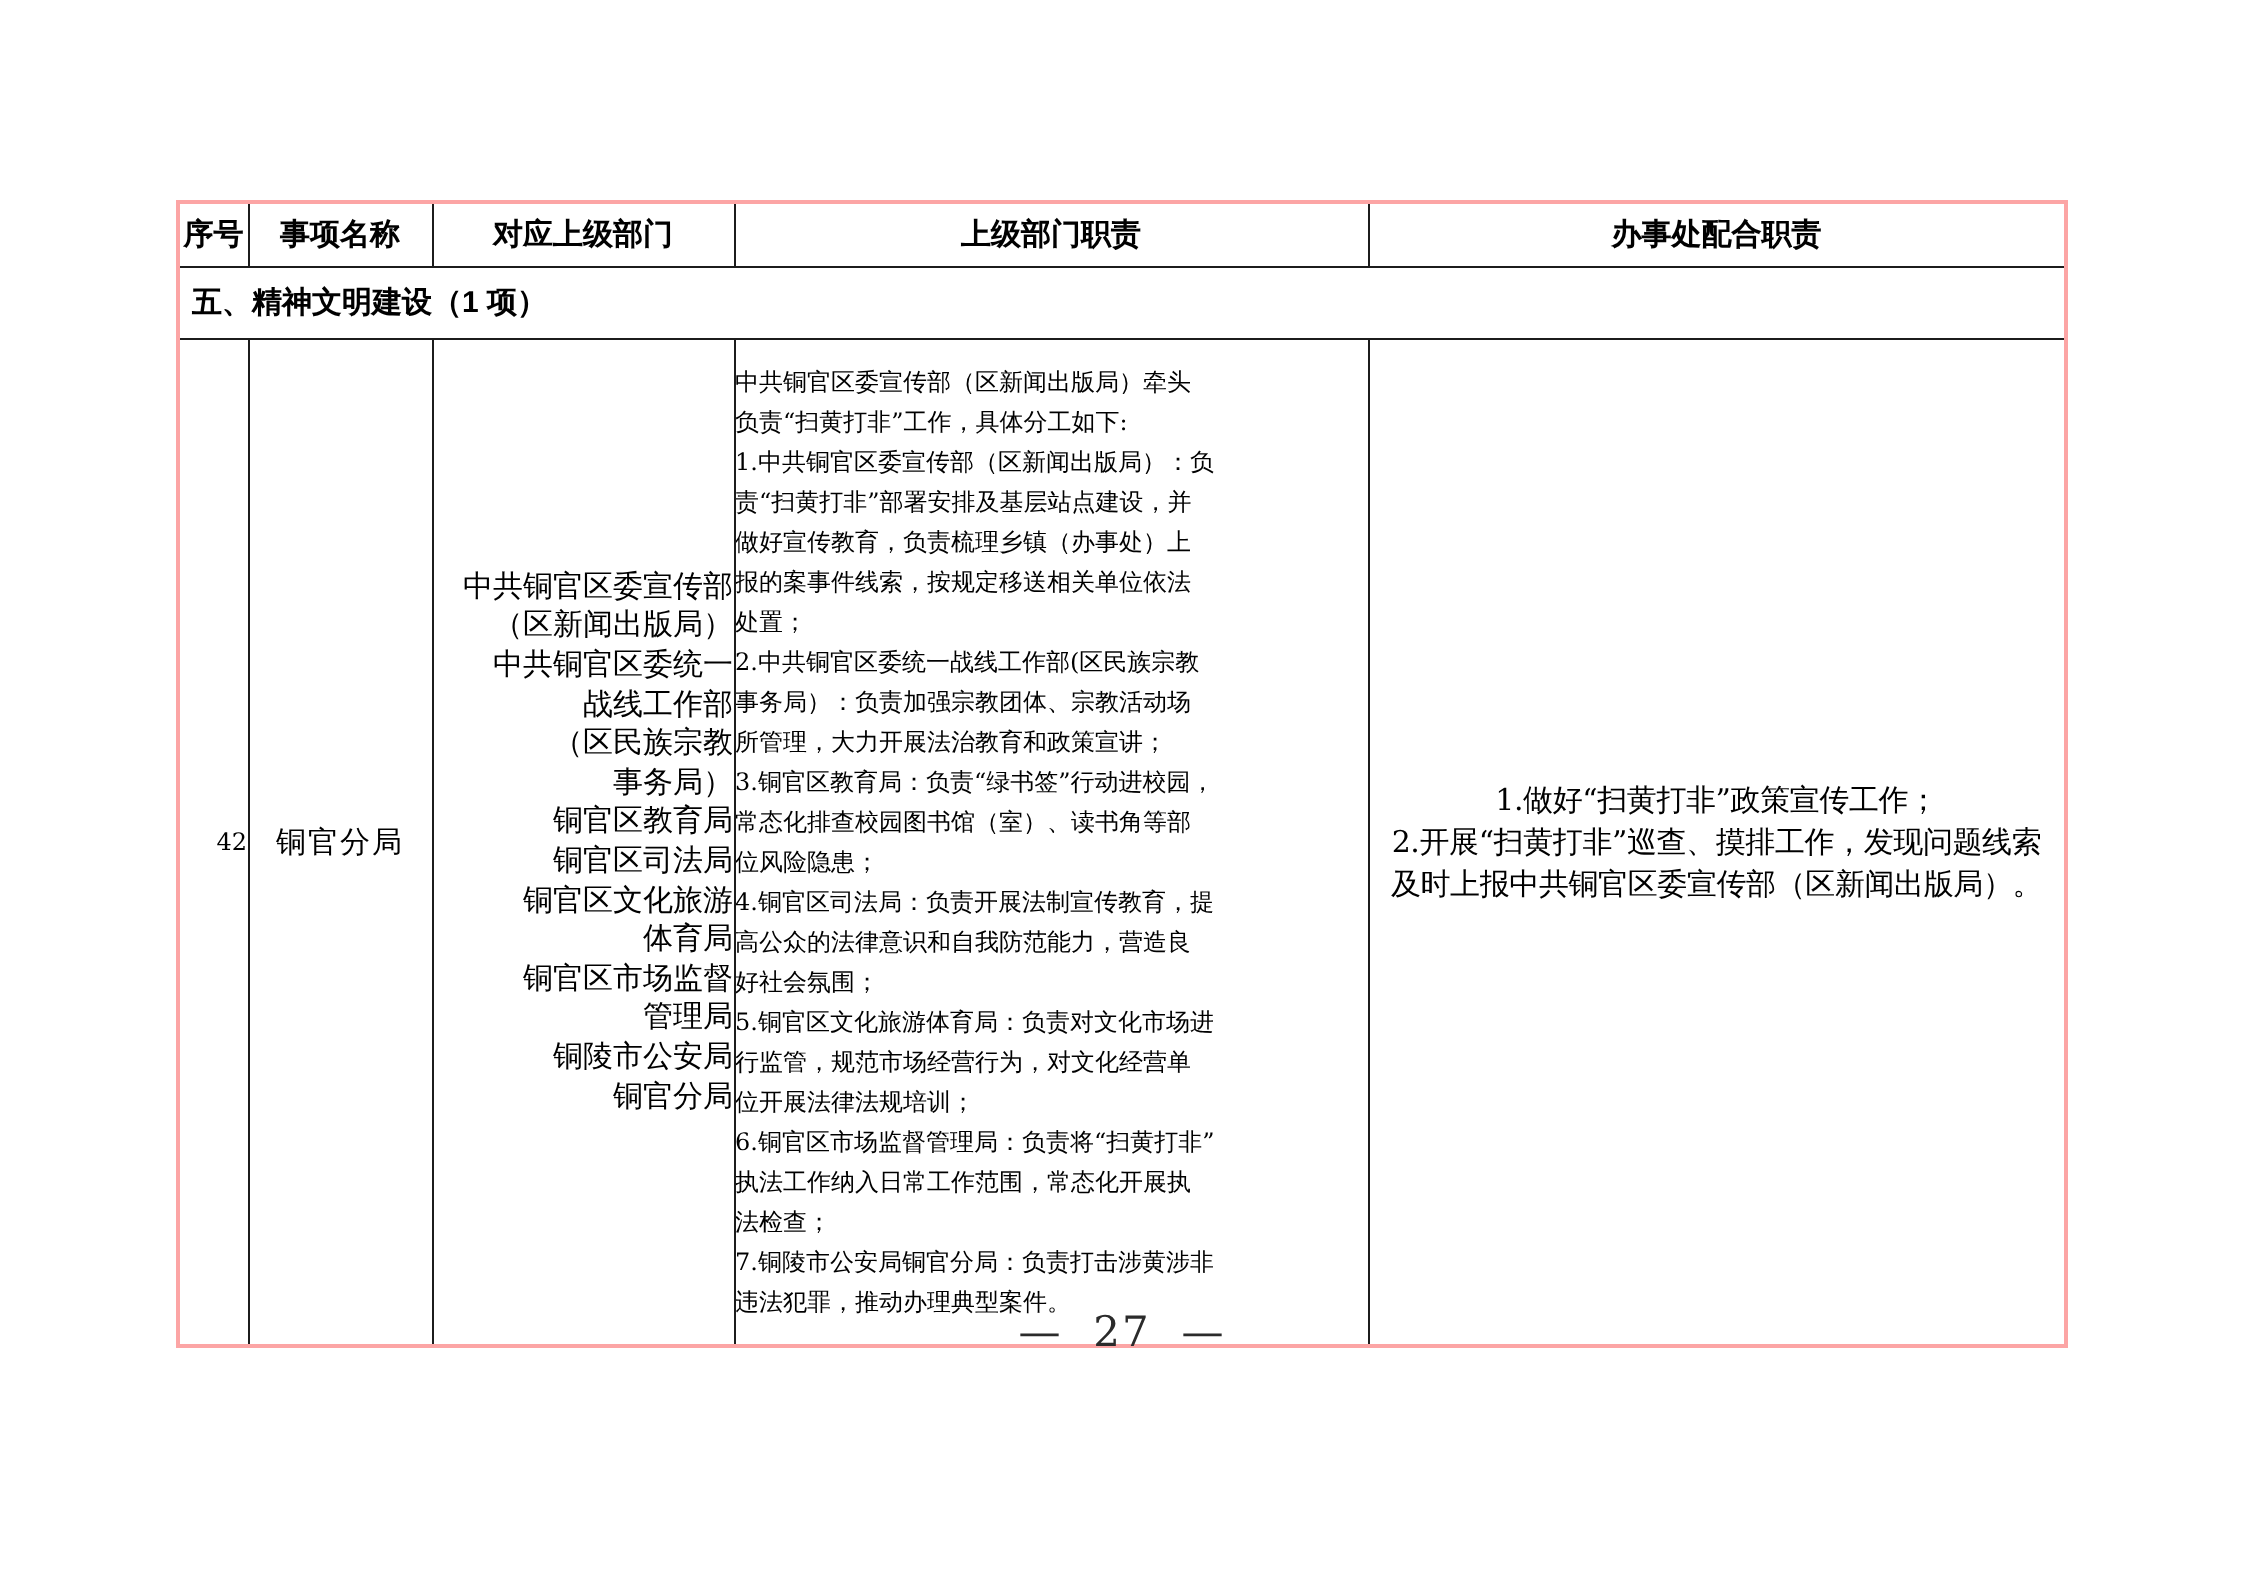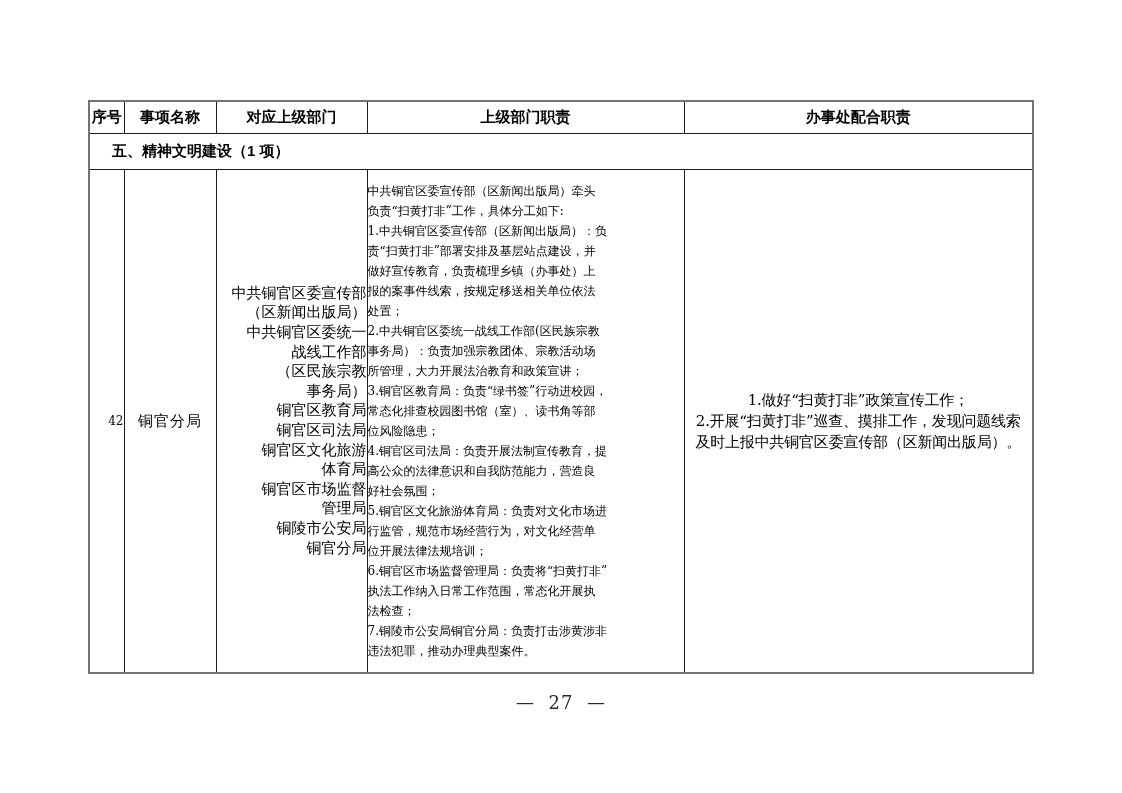--- a/index.html
+++ b/index.html
@@ -4,55 +4,55 @@
 <style>
   html,body{margin:0;padding:0;}
   body{
     width:1122px;height:793px;background:#ffffff;position:relative;overflow:hidden;
     font-family:"DejaVu Serif","Liberation Serif",serif;color:#000;
   }
   .page{position:absolute;inset:0;background:#fff;}
   table.doc{
     position:absolute;left:88px;top:100px;width:944px;
     border-collapse:collapse;table-layout:fixed;
-    border:2px solid #737373;
+    border:2px solid #fca5a5;
   }
   table.doc td, table.doc th{
     border:1px solid #1c1c1c;
     overflow:hidden;
     padding:0;
   }
   tr.head th{
     height:31px;
     font-family:"Liberation Sans","DejaVu Sans",sans-serif;
     font-weight:bold;font-size:15px;text-align:center;vertical-align:middle;
   }
   tr.section td{
     height:35px;
     font-family:"Liberation Sans","DejaVu Sans",sans-serif;
     font-weight:bold;font-size:15px;text-align:left;vertical-align:middle;
-    padding-left:22px;
+    padding-left:6px;
   }
   tr.data td{height:502px;vertical-align:middle;}
   .lines{white-space:pre-line;}
   td.c1{text-align:right;font-size:12px;}
   td.c2{text-align:center;font-size:15px;letter-spacing:1px;}
   td.c3{text-align:right;font-size:15px;line-height:19.6px;}
   td.c4{
     vertical-align:top;text-align:left;
     font-size:12px;line-height:20px;
     padding:6px 6px 4px 7px;
   }
   td.c5{
     text-align:center;font-size:15px;line-height:21px;
     padding:0 4px 0 5px;letter-spacing:-0.2px;
   }
   .footer{
-    position:absolute;left:0;top:692px;width:100%;
-    text-align:center;font-size:18px;color:#2b2b2b;
+    position:absolute;left:0;top:654px;width:100%;
+    text-align:center;font-size:21px;color:#2b2b2b;
     white-space:pre;letter-spacing:1px;
   }
 </style>
 </head>
 <body>
 
 <div class="page">
 
   <table class="doc">
     <colgroup>

